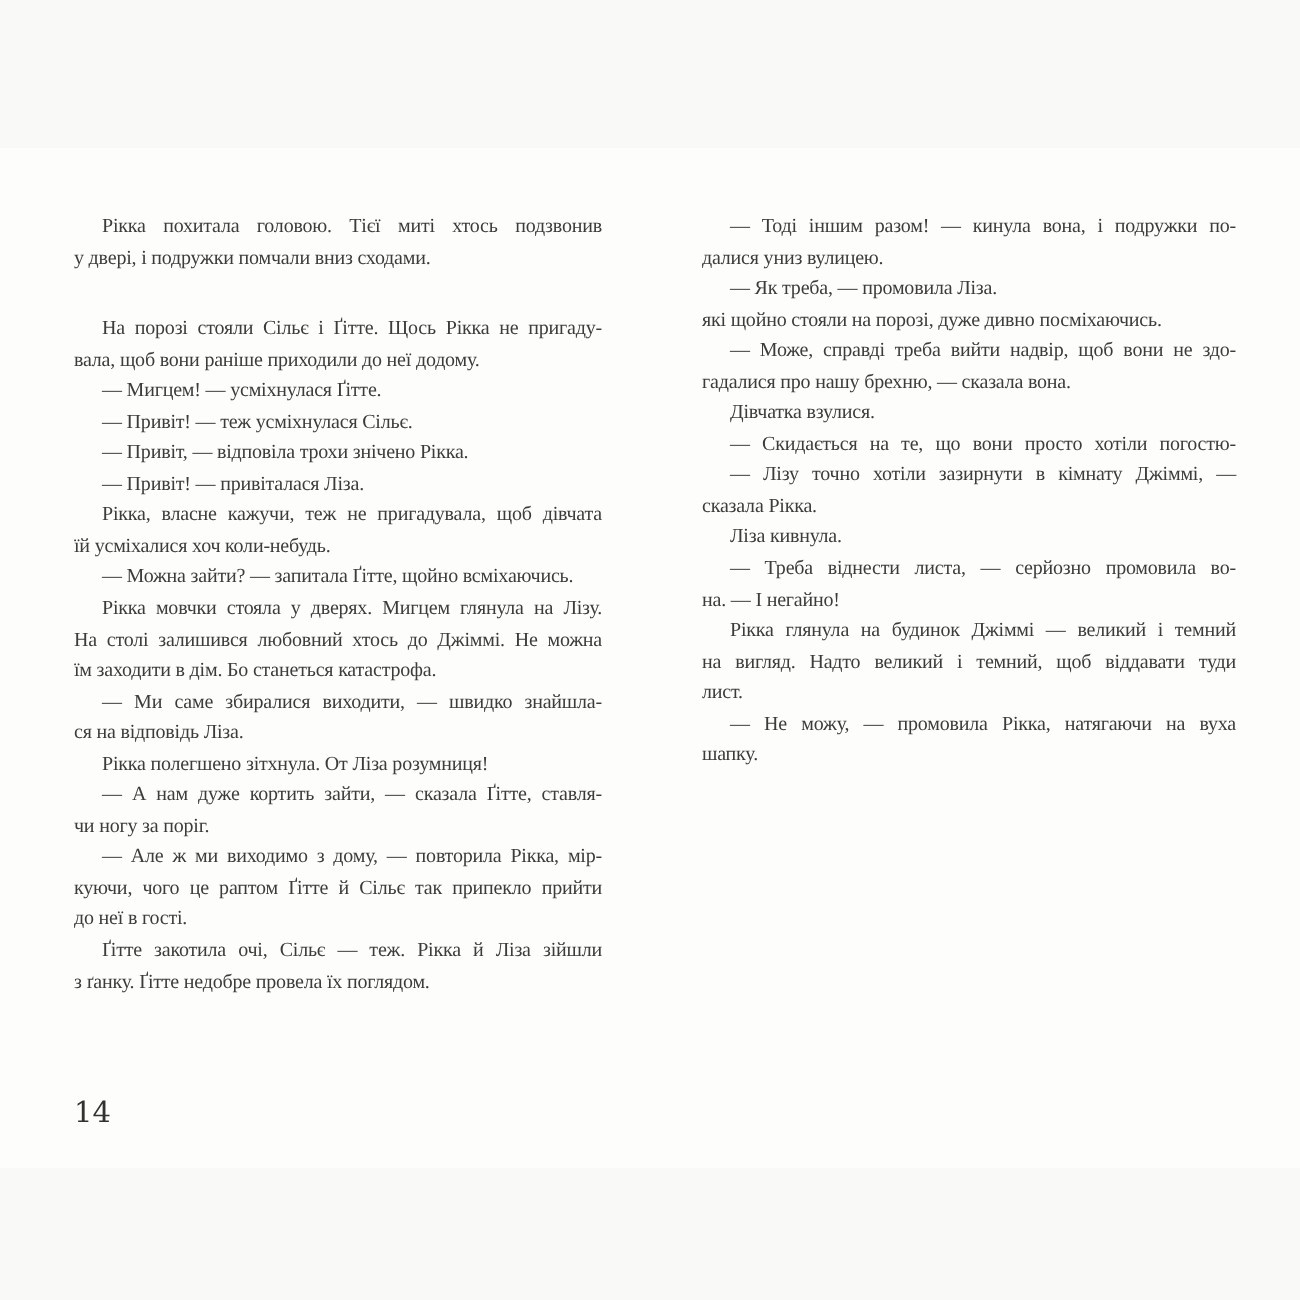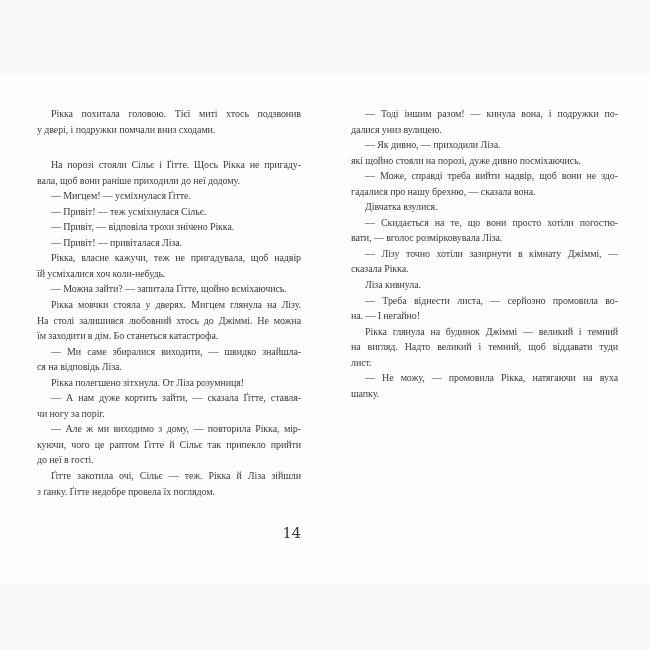--- a/index.html
+++ b/index.html
@@ -36,22 +36,22 @@
   .line.just {
     white-space: normal;
     text-align: justify;
     text-align-last: justify;
   }
   .line.indent { text-indent: 14px; }
   .scene-gap { height: 20px; }
   .page-number {
     position: absolute;
     left: 37px; width: 264px;
-    top: 525px;
-    text-align: right;
+    top: 549px;
+    text-align: left;
     font-size: 14.5px;
     color: #33322f;
     font-family: "DejaVu Serif", serif;
   }
 </style>
 </head>
 <body style="background: rgb(253, 253, 252);">
 
 <div class="page">
   <div class="margin-shade top" style="background: rgb(249, 249, 248);"></div>
@@ -60,47 +60,46 @@
   <div class="col col-left" style="color: rgb(61, 60, 58);">
       <div class="line indent just">Рікка похитала головою. Тієї миті хтось подзвонив</div>
       <div class="line">у двері, і подружки помчали вниз сходами.</div>
       <div class="scene-gap"></div>
       <div class="line indent just">На порозі стояли Сільє і Ґітте. Щось Рікка не пригаду-</div>
       <div class="line">вала, щоб вони раніше приходили до неї додому.</div>
       <div class="line indent">— Мигцем! — усміхнулася Ґітте.</div>
       <div class="line indent">— Привіт! — теж усміхнулася Сільє.</div>
       <div class="line indent">— Привіт, — відповіла трохи знічено Рікка.</div>
       <div class="line indent">— Привіт! — привіталася Ліза.</div>
-      <div class="line indent just">Рікка, власне кажучи, теж не пригадувала, щоб надвір</div>
+      <div class="line indent just">Рікка, власне кажучи, теж не пригадувала, щоб дівчата</div>
       <div class="line">їй усміхалися хоч коли-небудь.</div>
       <div class="line indent">— Можна зайти? — запитала Ґітте, щойно всміхаючись.</div>
       <div class="line indent just">Рікка мовчки стояла у дверях. Мигцем глянула на Лізу.</div>
       <div class="line just">На столі залишився любовний хтось до Джіммі. Не можна</div>
       <div class="line">їм заходити в дім. Бо станеться катастрофа.</div>
       <div class="line indent just">— Ми саме збиралися виходити, — швидко знайшла-</div>
       <div class="line">ся на відповідь Ліза.</div>
       <div class="line indent">Рікка полегшено зітхнула. От Ліза розумниця!</div>
       <div class="line indent just">— А нам дуже кортить зайти, — сказала Ґітте, ставля-</div>
       <div class="line">чи ногу за поріг.</div>
       <div class="line indent just">— Але ж ми виходимо з дому, — повторила Рікка, мір-</div>
       <div class="line just">куючи, чого це раптом Ґітте й Сільє так припекло прийти</div>
       <div class="line">до неї в гості.</div>
       <div class="line indent just">Ґітте закотила очі, Сільє — теж. Рікка й Ліза зійшли</div>
       <div class="line">з ґанку. Ґітте недобре провела їх поглядом.</div>
     </div>
   <div class="col col-right" style="color: rgb(61, 60, 58);">
       <div class="line indent just">— Тоді іншим разом! — кинула вона, і подружки по-</div>
       <div class="line">далися униз вулицею.</div>
-      <div class="line indent">— Як дивно, — приходили Ліза.</div>
+      <div class="line indent">— Як треба, — промовила Ліза.</div>
       <div class="line">які щойно стояли на порозі, дуже дивно посміхаючись.</div>
       <div class="line indent just">— Може, справді треба вийти надвір, щоб вони не здо-</div>
       <div class="line">гадалися про нашу брехню, — сказала вона.</div>
       <div class="line indent">Дівчатка взулися.</div>
       <div class="line indent just">— Скидається на те, що вони просто хотіли погостю-</div>
-      <div class="line">вати, — вголос розмірковувала Ліза.</div>
       <div class="line indent just">— Лізу точно хотіли зазирнути в кімнату Джіммі, —</div>
       <div class="line">сказала Рікка.</div>
       <div class="line indent">Ліза кивнула.</div>
       <div class="line indent just">— Треба віднести листа, — серйозно промовила во-</div>
       <div class="line">на. — І негайно!</div>
       <div class="line indent just">Рікка глянула на будинок Джіммі — великий і темний</div>
       <div class="line just">на вигляд. Надто великий і темний, щоб віддавати туди</div>
       <div class="line">лист.</div>
       <div class="line indent just">— Не можу, — промовила Рікка, натягаючи на вуха</div>
       <div class="line">шапку.</div>

